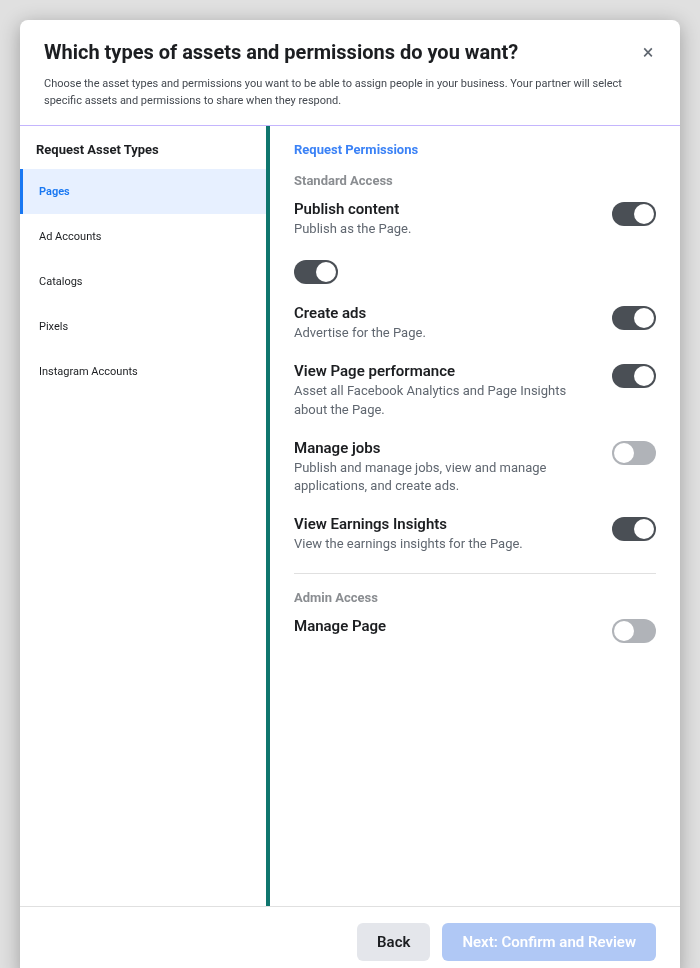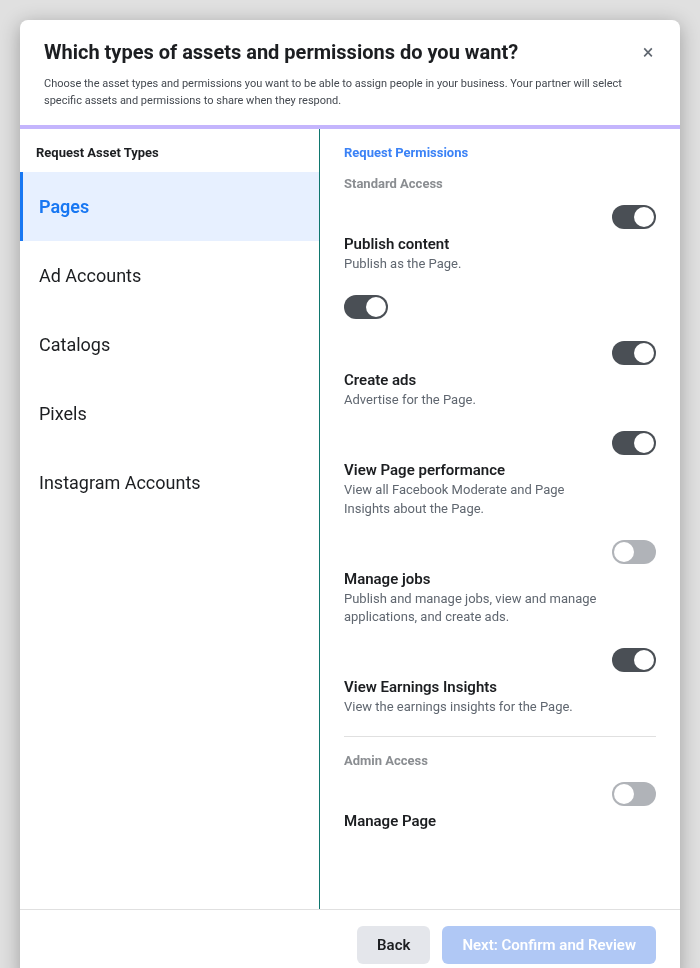--- a/index.html
+++ b/index.html
@@ -22,21 +22,21 @@
       background: #ffffff;
       border-radius: 8px;
       width: 680px;
       box-shadow: 0 4px 20px rgba(0,0,0,0.3);
       overflow: hidden;
       position: relative;
     }
 
     .modal-header {
       padding: 20px 24px 16px 24px;
-      border-bottom: 4px solid #c4b5fd;
+      border-bottom: 1px solid #c4b5fd;
       position: relative;
     }
 
     .modal-title {
       font-size: 20px;
       font-weight: 700;
       color: #1c1e21;
       padding-right: 30px;
       margin-bottom: 12px;
     }
@@ -63,36 +63,36 @@
       justify-content: center;
       border-radius: 50%;
     }
 
     .modal-body {
       display: flex;
       height: 780px;
     }
 
     .left-panel {
-      width: 300px;
-      border-right: 1px solid #0f766e;
+      width: 250px;
+      border-right: 4px solid #0f766e;
       padding: 16px 0;
       flex-shrink: 0;
     }
 
     .panel-title {
       font-size: 13px;
       font-weight: 700;
       color: #1c1e21;
       padding: 0 16px 12px 16px;
     }
 
     .nav-item {
-      padding: 24px 16px;
-      font-size: 18px;
+      padding: 16px 16px;
+      font-size: 11px;
       color: #1c1e21;
       cursor: pointer;
       border-left: 3px solid transparent;
     }
 
     .nav-item.active {
       background: #e7f0ff;
       border-left: 3px solid #1877f2;
       font-weight: 600;
       color: #1877f2;
@@ -129,21 +129,20 @@
 
     .permission-text {
       flex: 1;
     }
 
     .permission-name {
       font-size: 15px;
       font-weight: 600;
       color: #1c1e21;
       margin-bottom: 2px;
-      margin-top: 32px;
     }
 
     .permission-desc {
       font-size: 13px;
       color: #606770;
       line-height: 1.4;
     }
 
     .toggle {
       flex-shrink: 0;
@@ -260,21 +259,21 @@
         <div class="permission-text">
           <div class="permission-name">Create ads</div>
           <div class="permission-desc">Advertise for the Page.</div>
         </div>
         <div class="toggle on"></div>
       </div>
 
       <div class="permission-item">
         <div class="permission-text">
           <div class="permission-name">View Page performance</div>
-          <div class="permission-desc">View all Facebook Moderate and Page Insights about the Page.</div>
+          <div class="permission-desc">Asset all Facebook Analytics and Page Insights about the Page.</div>
         </div>
         <div class="toggle on"></div>
       </div>
 
       <div class="permission-item">
         <div class="permission-text">
           <div class="permission-name">Manage jobs</div>
           <div class="permission-desc">Publish and manage jobs, view and manage applications, and create ads.</div>
         </div>
         <div class="toggle off"></div>

